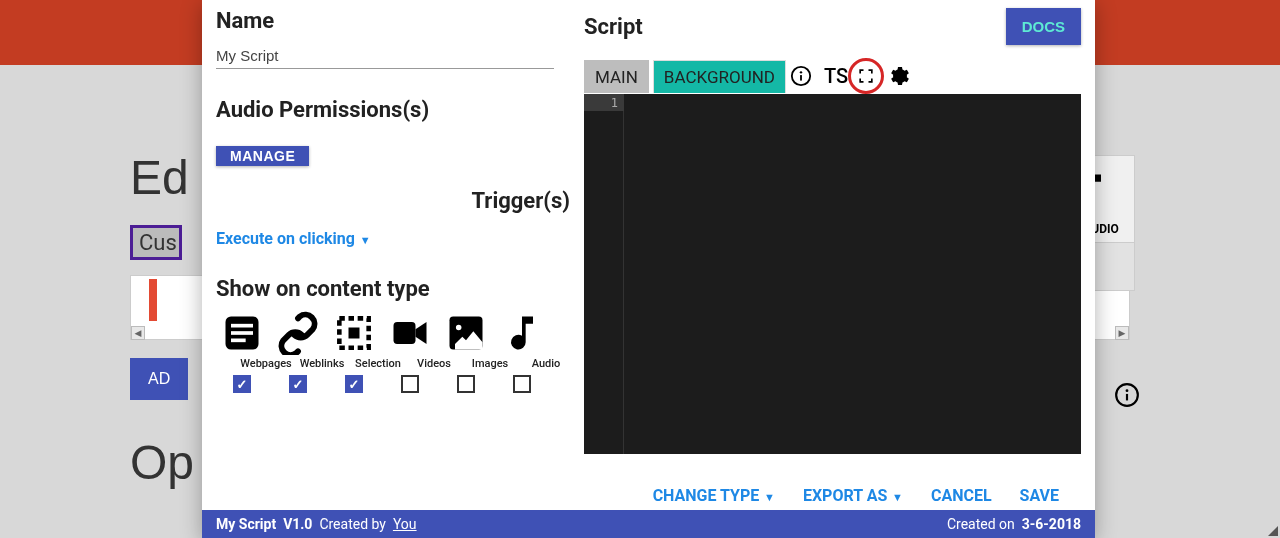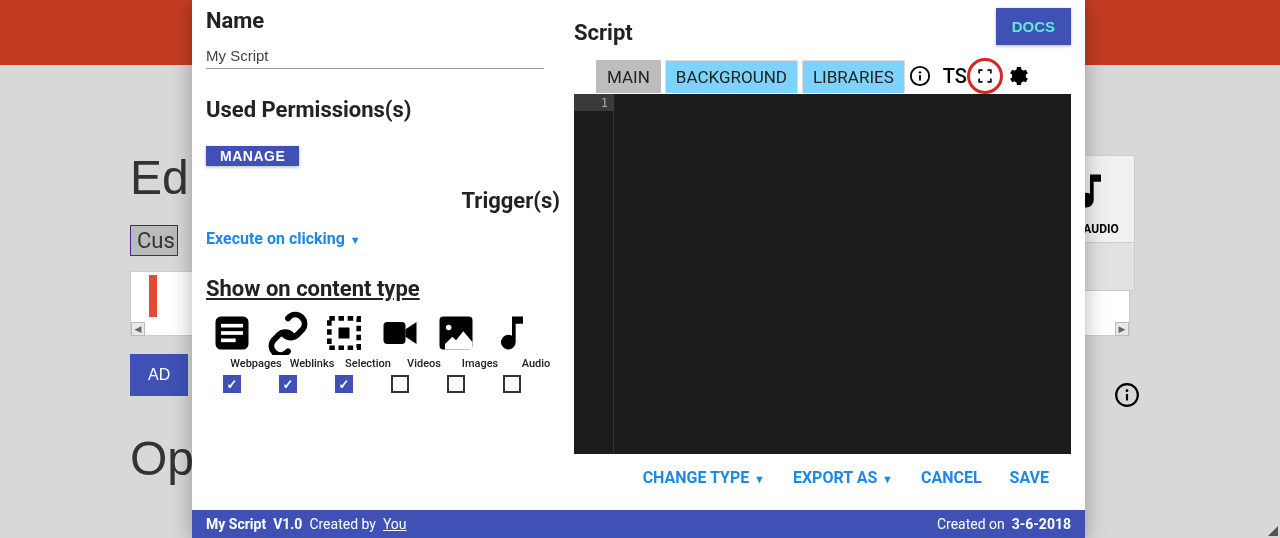--- a/index.html
+++ b/index.html
@@ -14,75 +14,75 @@
   .bg-content .scroll-box .stripe { position: absolute; top: 3px; left: 18px; width: 8px; height: 42px; background: #e34a33; }
   .bg-content .scroll-arrow { position: absolute; bottom: -1px; width: 14px; height: 14px; background: #e8e8e8; border: 1px solid #bbb; display:flex; align-items:center; justify-content:center; font-size:9px; color:#666; }
   .bg-content .add-btn { margin-top: 18px; background: #3f51b5; color: #fff; font-size: 16px; padding: 12px 18px; border: none; font-weight: 500; }
   .bg-content .opt-h { margin-top: 35px; font-size: 48px; font-weight: 400; }
   
   .fab-info { position: absolute; right: 140px; top: 382px; }
   
   .audio-card { position: absolute; right: 145px; top: 155px; width: 68px; background: #f0f0f0; border: 1px solid #ccc; text-align: center; padding-top: 8px; }
   .audio-card .lbl { font-size: 12px; font-weight: 700; padding: 4px 0 6px; }
   
-  .modal { position: absolute; top: 0; left: 192px; width: 893px; height: 538px; background: #fff; box-shadow: 0 4px 20px rgba(0,0,0,0.3); }
+  .modal { position: absolute; top: 0; left: 202px; width: 893px; height: 538px; background: #fff; box-shadow: 0 4px 20px rgba(0,0,0,0.3); }
   
   .modal-left { position: absolute; top: 0; left: 0; width: 382px; padding: 8px 14px 0 14px; }
   .modal-left h2 { font-size: 22px; font-weight: 700; color: #222; margin-bottom: 10px; }
   .name-input { width: 338px; border: none; border-bottom: 1px solid #999; font-size: 15px; padding: 4px 0; color: #444; outline: none; }
   .sect-h { font-size: 22px; font-weight: 700; color: #222; margin-top: 28px; }
   .manage-btn { margin-top: 14px; background: #3f51b5; color: #fff; border: none; padding: 2px 14px; font-size: 14px; font-weight: 700; letter-spacing: 0.5px; box-shadow: 0 1px 3px rgba(0,0,0,0.3); cursor: pointer; }
   .trigger-link { margin-top: 16px; color: #1e88e5; font-size: 16px; font-weight: 700; cursor: pointer; }
   .trigger-link .tri { font-size: 11px; margin-left: 2px; }
   
   .content-types { margin-top: 10px; display: flex; gap: 4px; }
   .ct-item { display: flex; flex-direction: column; align-items: center; width: 52px; }
   .ct-icon { width: 44px; height: 44px; display:flex; align-items:center; justify-content:center; }
   .ct-label { font-size: 11px; color: #222; margin-top: 2px; font-weight: 500; margin-left: 48px; }
   .ct-check { margin-top: 5px; width: 18px; height: 18px; border: 2px solid #333; display:flex; align-items:center; justify-content:center; cursor:pointer; }
   .ct-check.on { background: #3f51b5; border-color: #3f51b5; color: #fff; }
   .ct-check.on::after { content: "✓"; font-size: 13px; font-weight: bold; }
   
   .modal-right { position: absolute; top: 0; left: 382px; right: 0; padding: 8px 14px 0 0; }
-  .script-head { display: flex; justify-content: space-between; align-items: flex-end; }
+  .script-head { display: flex; justify-content: space-between; align-items: center; }
   .script-head h2 { font-size: 22px; font-weight: 700; color: #222; }
   .docs-btn { background: #3f51b5; color: #5eead4; border: none; padding: 10px 16px; font-size: 15px; font-weight: 700; box-shadow: 0 1px 3px rgba(0,0,0,0.3); cursor:pointer; }
   
   .tabs-row { margin-top: 13px; display: flex; align-items: center; gap: 4px; position: relative; }
-  .tab { background: #7dd3fc; border: 1px solid #ddd; border-bottom: none; padding: 6px 10px; font-size: 17px; color: #222; cursor:pointer; }
-  .tab.active { background: #bdbdbd; border-color:#bdbdbd;margin-left:22px; }
+  .tab { background: #14b8a6; border: 1px solid #ddd; border-bottom: none; padding: 6px 10px; font-size: 17px; color: #222; cursor:pointer; }
+  .tab.active { background: #bdbdbd; border-color:#bdbdbd; }
   .tab-icon { display:flex; align-items:center; }
   .ts-tab { font-size: 20px; font-weight: 500; margin-left: 8px; }
   .full-ring { border: 3px solid #d62626; border-radius: 50%; width: 36px; height: 36px; display:flex; align-items:center; justify-content:center; margin-left:-4px; }
   
   .editor { margin-top: 0; background: #1c1c1c; height: 360px; position: relative; }
   .editor .gutter { position: absolute; top: 0; left: 0; width: 40px; height: 18px; background: #3a3a3a; color: #aaa; font-size: 12px; text-align: right; padding-right: 6px; line-height: 18px; font-family: monospace; }
   .editor .line-rest { position:absolute; top:17px; left:0; width:40px; bottom:0; background:#1c1c1c; border-right:1px solid #333; }
   
-  .actions { display: flex; justify-content: flex-end; align-items: flex-end; gap: 28px; padding: 14px 22px 0 0; }
+  .actions { display: flex; justify-content: flex-end; align-items: flex-end; gap: 28px; padding: 14px 22px 0 0; margin-top: 18px; }
   .action-link { color: #1e88e5; font-size: 16px; font-weight: 700; cursor: pointer; }
   .action-link .tri { font-size: 11px; margin-left: 2px; }
   
   .footer { position: absolute; bottom: 0; left: 0; right: 0; height: 28px; background: #3f51b5; color: #fff; display: flex; align-items: center; justify-content: space-between; padding: 0 14px; font-size: 14px; }
   .footer a { color: #fff; text-decoration: underline; }
   .footer .bold { font-weight: 700; }
   
   .corner-tri { position:absolute; right:2px; bottom:2px; width:0; height:0; border-left: 10px solid transparent; border-bottom: 10px solid #555; }
   
   svg { display:block; }
 </style>
 </head>
 <body>
 
 <div class="top-bar"></div>
 
 <div class="bg-content">
   <h1>Ed</h1>
   <div class="cus-row">
-    <span style="background:#bbb; padding:2px 2px 2px 6px; border:1px solid #4c1d95;">Cus</span>
+    <span style="background:#bbb; padding:2px 2px 2px 6px; border:3px solid #4c1d95;">Cus</span>
   </div>
   <div class="scroll-box">
     <div class="stripe"></div>
     <div class="scroll-arrow" style="left:0;">◀</div>
     <div class="scroll-arrow" style="right:0;">▶</div>
   </div>
   <button class="add-btn">AD</button>
   <h1 class="opt-h">Op</h1>
 </div>
 
@@ -101,29 +101,29 @@
       <rect x="11" y="11" width="2" height="6" fill="#000"></rect>
     </svg>
 </div>
 
 <div class="modal">
 
   <div class="modal-left">
     <h2>Name</h2>
     <input class="name-input" value="My Script" style="">
     
-    <h2 class="sect-h">Used Permissions(s)</h2>
+    <h2 class="sect-h">Audio Permissions(s)</h2>
     <button class="manage-btn">MANAGE</button>
     
     <h2 class="sect-h" style="margin-top:22px;text-align:right;">Trigger(s)</h2>
     <div class="trigger-link">
       <span>Execute on clicking</span><span class="tri"> ▼</span>
     </div>
     
-    <h2 class="sect-h" style="text-decoration:underline;">Show on content type</h2>
+    <h2 class="sect-h" style="">Show on content type</h2>
     <div class="content-types">
 
       <div class="ct-item">
         <div class="ct-icon">
           <svg width="44" height="44" viewBox="0 0 24 24">
               <rect x="3" y="3" width="18" height="18" rx="3" fill="#000"></rect>
               <rect x="6" y="7" width="12" height="2" fill="#fff"></rect>
               <rect x="6" y="11" width="12" height="2" fill="#fff"></rect>
               <rect x="6" y="15" width="8" height="2" fill="#fff"></rect>
             </svg>
@@ -191,21 +191,20 @@
 
   <div class="modal-right">
     <div class="script-head">
       <h2>Script</h2>
       <button class="docs-btn">DOCS</button>
     </div>
 
     <div class="tabs-row">
       <div class="tab active">MAIN</div>
       <div class="tab">BACKGROUND</div>
-      <div class="tab">LIBRARIES</div>
       <div class="tab-icon">
         <svg width="22" height="22" viewBox="0 0 24 24">
             <circle cx="12" cy="12" r="10" fill="none" stroke="#000" stroke-width="2"></circle>
             <circle cx="12" cy="8" r="1.3" fill="#000"></circle>
             <rect x="11" y="11" width="2" height="6" fill="#000"></rect>
           </svg>
       </div>
       <div class="ts-tab">TS</div>
       <div class="full-ring">
         <svg width="20" height="20" viewBox="0 0 24 24">

